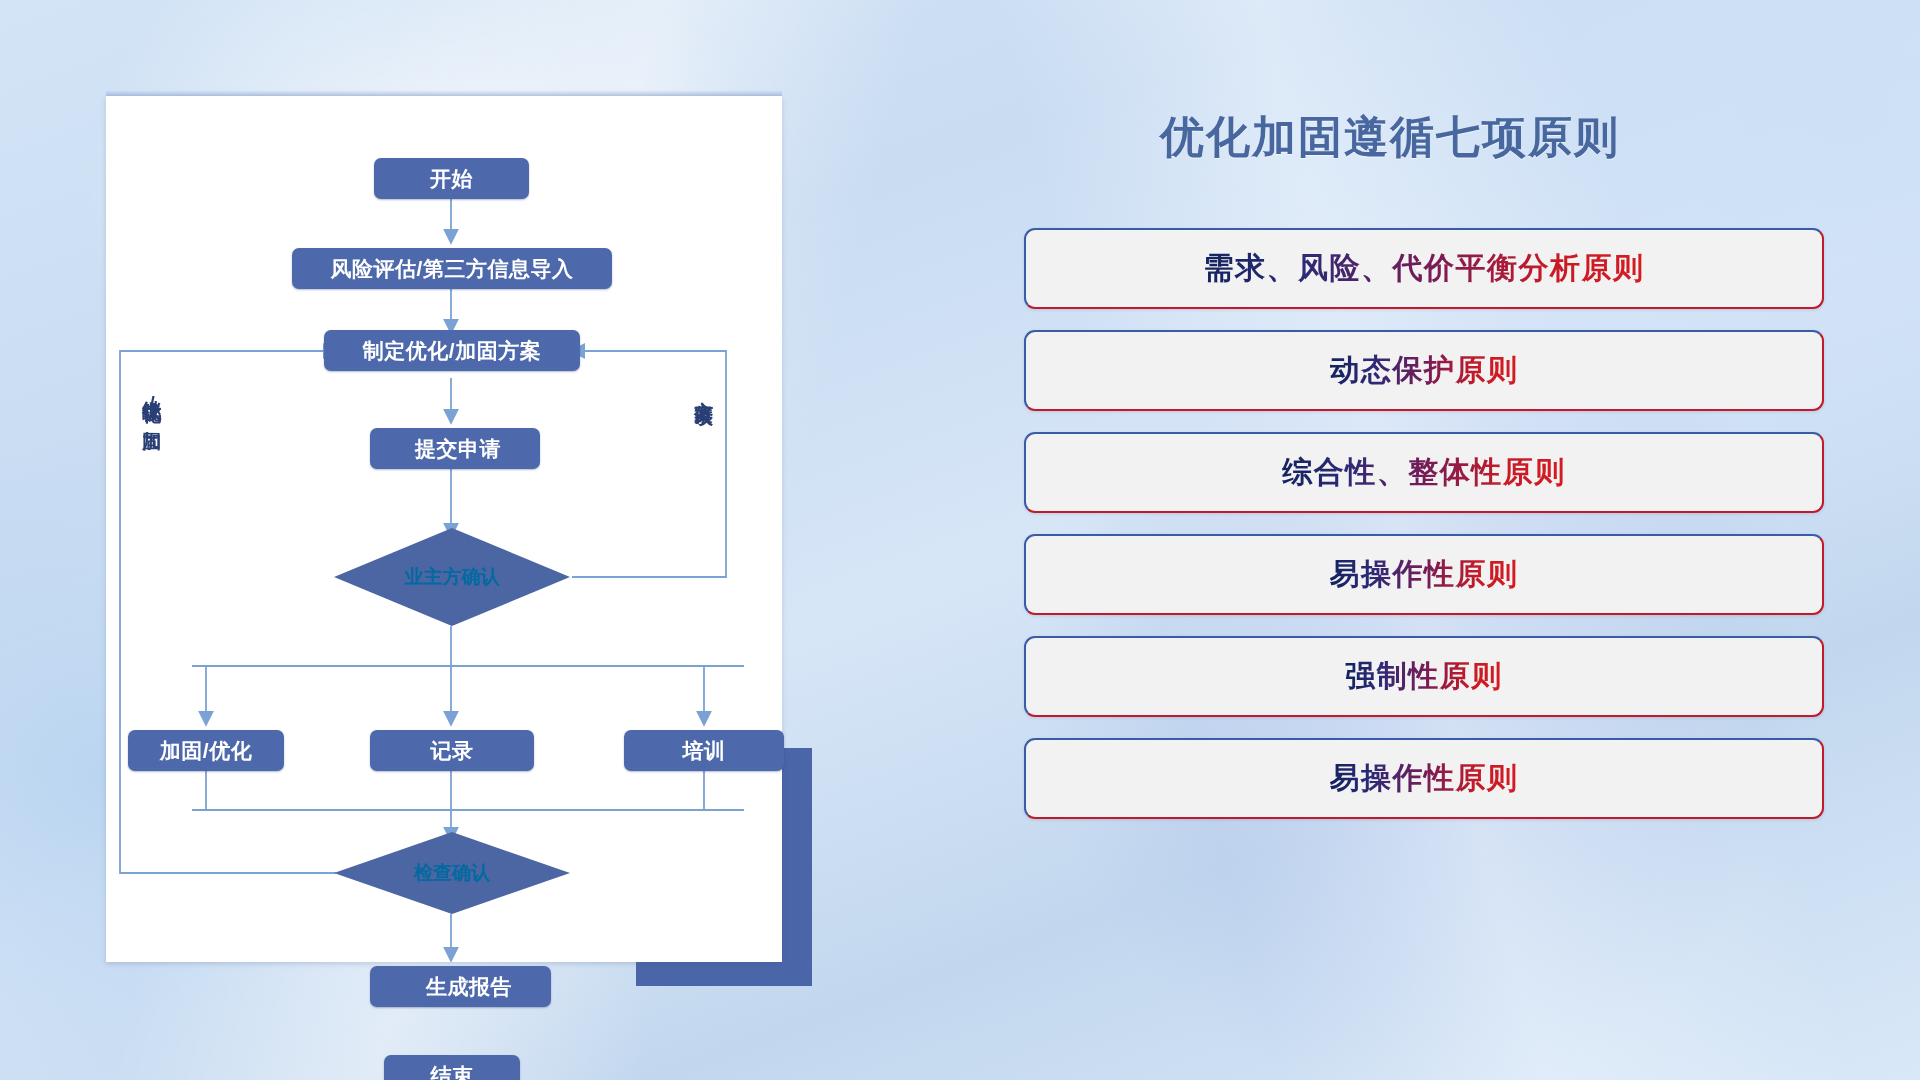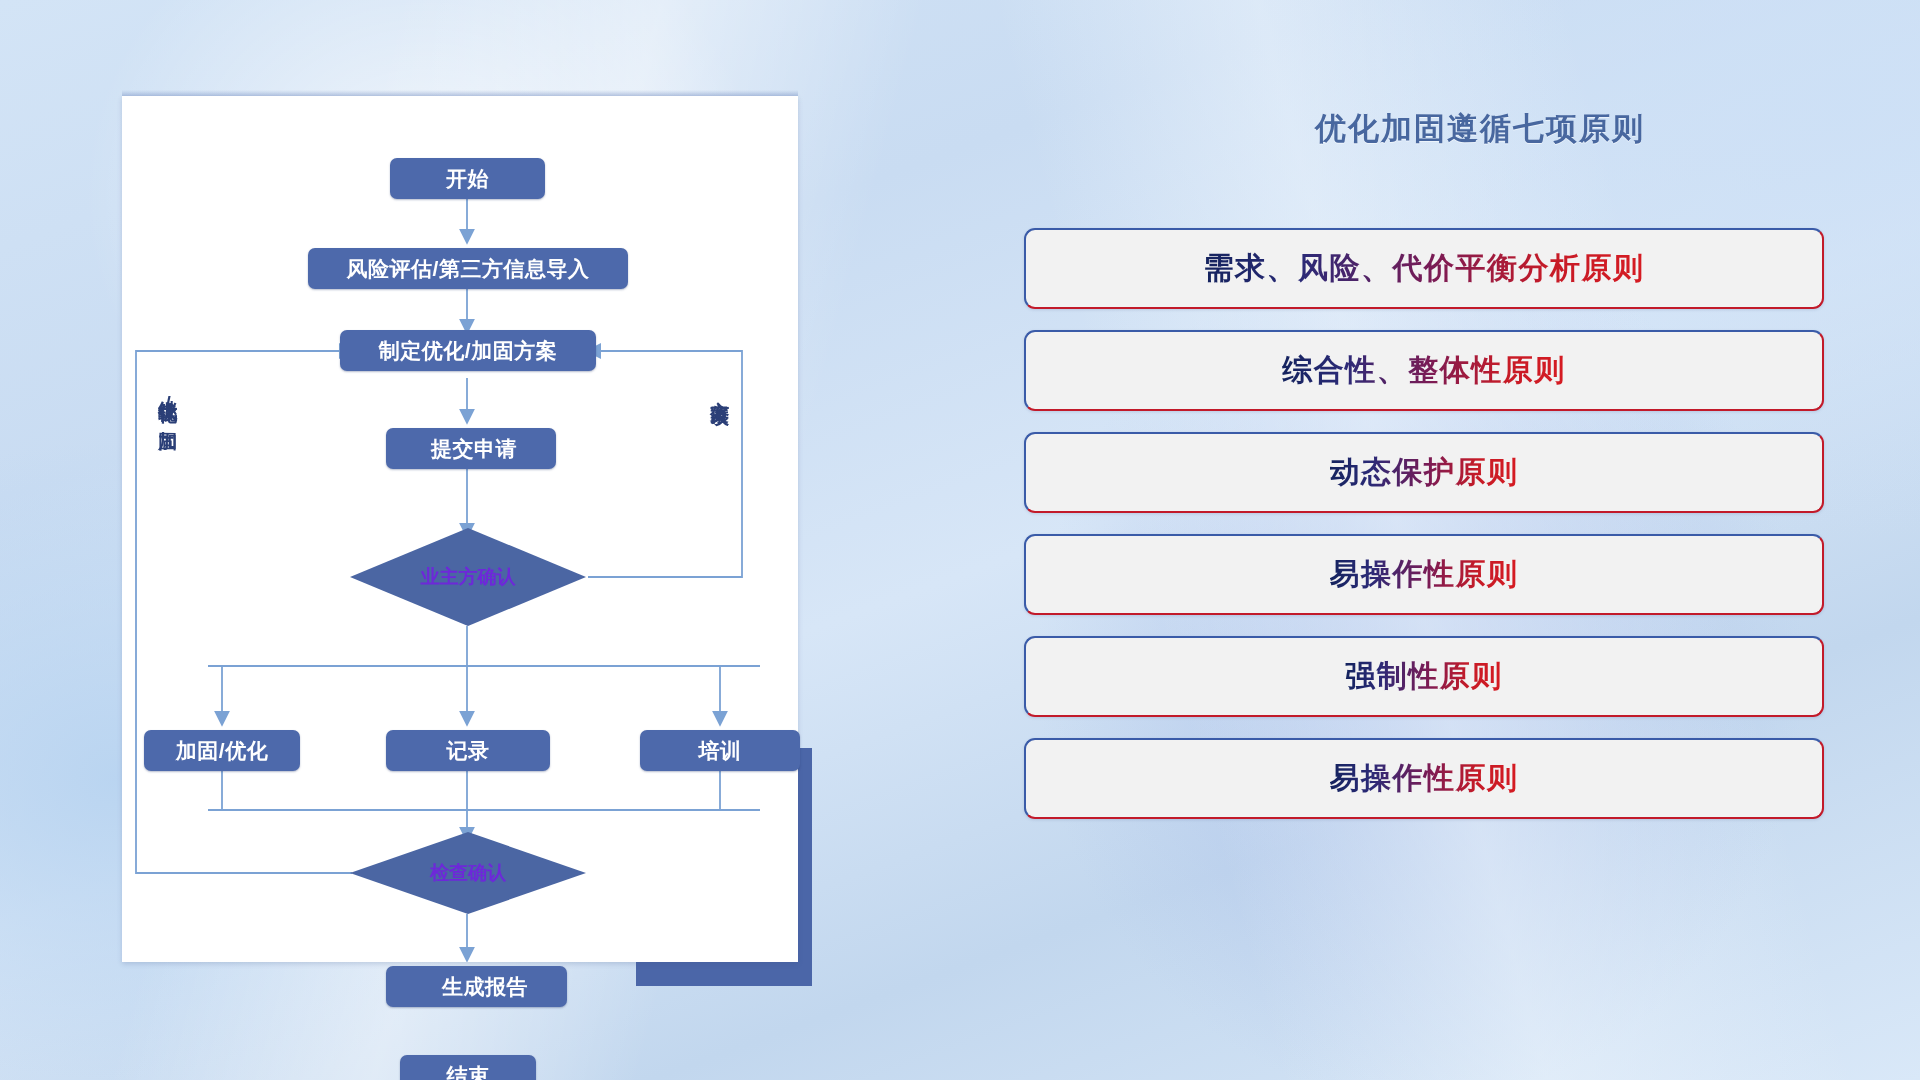--- a/index.html
+++ b/index.html
@@ -22,43 +22,43 @@
     background:
       linear-gradient(105deg, rgba(255,255,255,0) 18%, rgba(255,255,255,.45) 30%, rgba(255,255,255,0) 42%),
       linear-gradient(75deg, rgba(255,255,255,0) 58%, rgba(236,244,252,.55) 70%, rgba(255,255,255,0) 84%);
     pointer-events:none;}
 
   
   #accent-block{position:absolute;left:636px;top:748px;width:176px;height:238px;
     background:#4b66a8;}
   #card{position:absolute;left:106px;top:96px;width:676px;height:866px;
     background:#ffffff;
-    box-shadow:0 2px 5px rgba(60,80,130,.20);margin-left:16px;}
+    box-shadow:0 2px 5px rgba(60,80,130,.20);}
   #card-topline{position:absolute;left:0;top:-6px;width:100%;height:6px;
     background:linear-gradient(180deg,rgba(120,145,195,.0),rgba(120,145,195,.45));}
 
   
   #flow{position:absolute;left:0;top:0;}
 
   .node-box{position:absolute;background:#4d69ab;border-radius:7px;
     color:#fff;font-weight:bold;display:flex;align-items:center;justify-content:center;
     box-shadow:0 1px 2px rgba(40,60,110,.35);letter-spacing:.5px;}
   .node-diamond{position:absolute;display:flex;align-items:center;justify-content:center;
-    color:#6d28d9;font-weight:bold;}
+    color:#0369a1;font-weight:bold;}
   .diamond-shape{position:absolute;inset:0;background:#4b66a3;
     clip-path:polygon(50% 0,100% 50%,50% 100%,0 50%);}
   .diamond-label{position:relative;z-index:2;}
 
   .vlabel{position:absolute;color:#2b3f77;font-weight:bold;
     writing-mode:vertical-rl;text-orientation:upright;letter-spacing:2px;line-height:1.04;}
 
   
   #right{position:absolute;left:1010px;top:0;width:910px;height:1080px;}
-  #title{position:absolute;left:150px;top:108px;width:640px;text-align:center;
-    font-size:31px;font-weight:bold;color:#48679f;letter-spacing:2px;
+  #title{position:absolute;left:150px;top:108px;width:640px;text-align:left;
+    font-size:44px;font-weight:bold;color:#48679f;letter-spacing:2px;
     text-shadow:0 1px 0 rgba(255,255,255,.55);}
   #pills{position:absolute;left:14px;top:228px;width:800px;}
   .pill{position:relative;height:77px;margin-bottom:21px;
     background:#f2f2f2;border-radius:11px;
     display:flex;align-items:center;justify-content:center;
     border-top:2.5px solid #3a5ba8;
     border-left:2.5px solid #3a5ba8;
     border-right:2.5px solid #c21a2a;
     border-bottom:2.5px solid #c21a2a;
     box-shadow:0 1px 3px rgba(70,90,140,.18);}
@@ -174,26 +174,26 @@
 </div>
 
 <div id="right">
   <div id="title">优化加固遵循七项原则</div>
 
   <div id="pills">
     <div class="pill">
       <span class="pill-text">需求、风险、代价平衡分析原则</span>
     </div>
     <div class="pill">
+      <span class="pill-text">动态保护原则</span>
+    </div>
+    <div class="pill">
       <span class="pill-text">综合性、整体性原则</span>
     </div>
     <div class="pill">
-      <span class="pill-text">动态保护原则</span>
-    </div>
-    <div class="pill">
       <span class="pill-text">易操作性原则</span>
     </div>
     <div class="pill">
       <span class="pill-text">强制性原则</span>
     </div>
     <div class="pill">
       <span class="pill-text">易操作性原则</span>
     </div>
   </div>
 </div>

